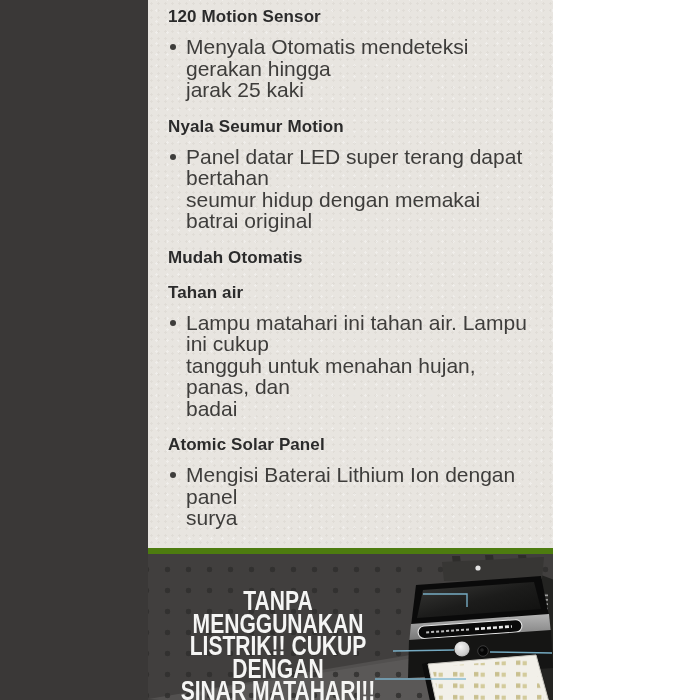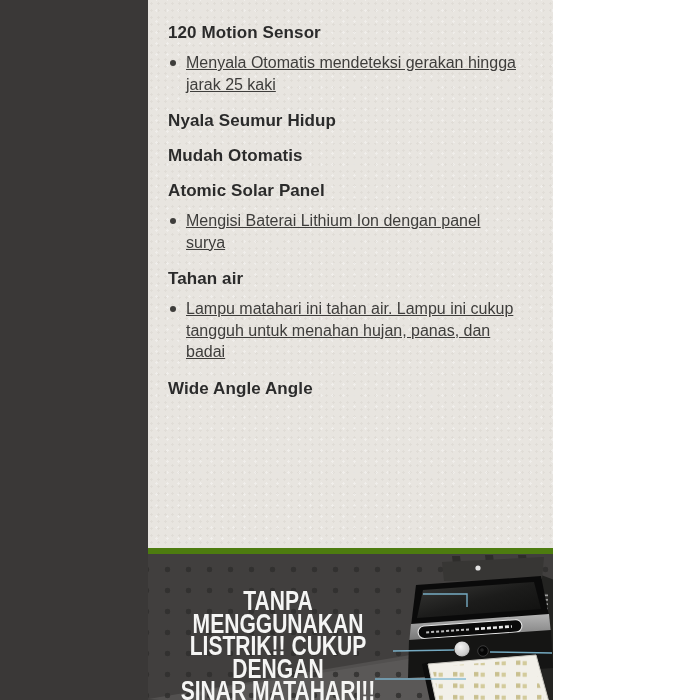--- a/index.html
+++ b/index.html
@@ -19,25 +19,25 @@
     background-image:radial-gradient(rgba(110,104,92,.07) 1px, transparent 1.4px),
                      radial-gradient(rgba(255,255,255,.35) 1px, transparent 1.3px);
     background-size:7px 7px,11px 11px;
     background-position:0 0,3px 5px;
     box-sizing:border-box;padding:6px 18px 0 20px;
   }
   .feature-heading{
     margin:17px 0 0 0;font-size:17px;line-height:18px;font-weight:bold;
     color:var(--heading_color,#2b2b2b);letter-spacing:.1px;
   }
-  .feature:first-child .feature-heading{margin-top:18px;}
+  .feature:first-child .feature-heading{margin-top:2px;}
   .feature-bullets{margin:10px 0 0 0;padding:0;list-style:none;}
   .feature-bullets li{
-    position:relative;padding-left:18px;font-size:16px;line-height:21.5px;
-    color:var(--body_color,#3e3d3b);white-space:pre-line;text-decoration:underline;
+    position:relative;padding-left:18px;font-size:21px;line-height:21.5px;
+    color:var(--body_color,#3e3d3b);white-space:pre-line;
   }
   .feature-bullets li::before{
     content:"";position:absolute;left:2px;top:8px;width:6px;height:6px;
     border-radius:50%;background:var(--body_color,#3e3d3b);
   }
   
   .banner{
     position:absolute;left:148px;top:548px;width:405px;height:156px;
     background:var(--banner_bg,#413f3e);overflow:hidden;
     border-top:6px solid #4d7c0f;box-sizing:border-box;
@@ -67,41 +67,45 @@
     <div id="sections">
   <section class="feature">
     <h3 class="feature-heading">120 Motion Sensor</h3>
     <ul class="feature-bullets">
             <li>Menyala Otomatis mendeteksi gerakan hingga
 jarak 25 kaki</li>
           </ul>
   </section>
 
   <section class="feature">
-    <h3 class="feature-heading">Nyala Seumur Hidup</h3>
+    <h3 class="feature-heading">Nyala Seumur Motion</h3>
+    <ul class="feature-bullets">
+            <li>Panel datar LED super terang dapat bertahan
+seumur hidup dengan memakai batrai original</li>
+          </ul>
   </section>
 
   <section class="feature">
     <h3 class="feature-heading">Mudah Otomatis</h3>
-  </section>
-
-  <section class="feature">
-    <h3 class="feature-heading">Atomic Solar Panel</h3>
-    <ul class="feature-bullets">
-            <li>Mengisi Baterai Lithium Ion dengan panel
-surya</li>
-          </ul>
   </section>
 
   <section class="feature">
     <h3 class="feature-heading">Tahan air</h3>
     <ul class="feature-bullets">
             <li>Lampu matahari ini tahan air. Lampu ini cukup
 tangguh untuk menahan hujan, panas, dan
 badai</li>
+          </ul>
+  </section>
+
+  <section class="feature">
+    <h3 class="feature-heading">Atomic Solar Panel</h3>
+    <ul class="feature-bullets">
+            <li>Mengisi Baterai Lithium Ion dengan panel
+surya</li>
           </ul>
   </section>
 
   <section class="feature">
     <h3 class="feature-heading">Wide Angle Angle</h3>
   </section>
 </div>
   </div>
 
   <div class="banner">

